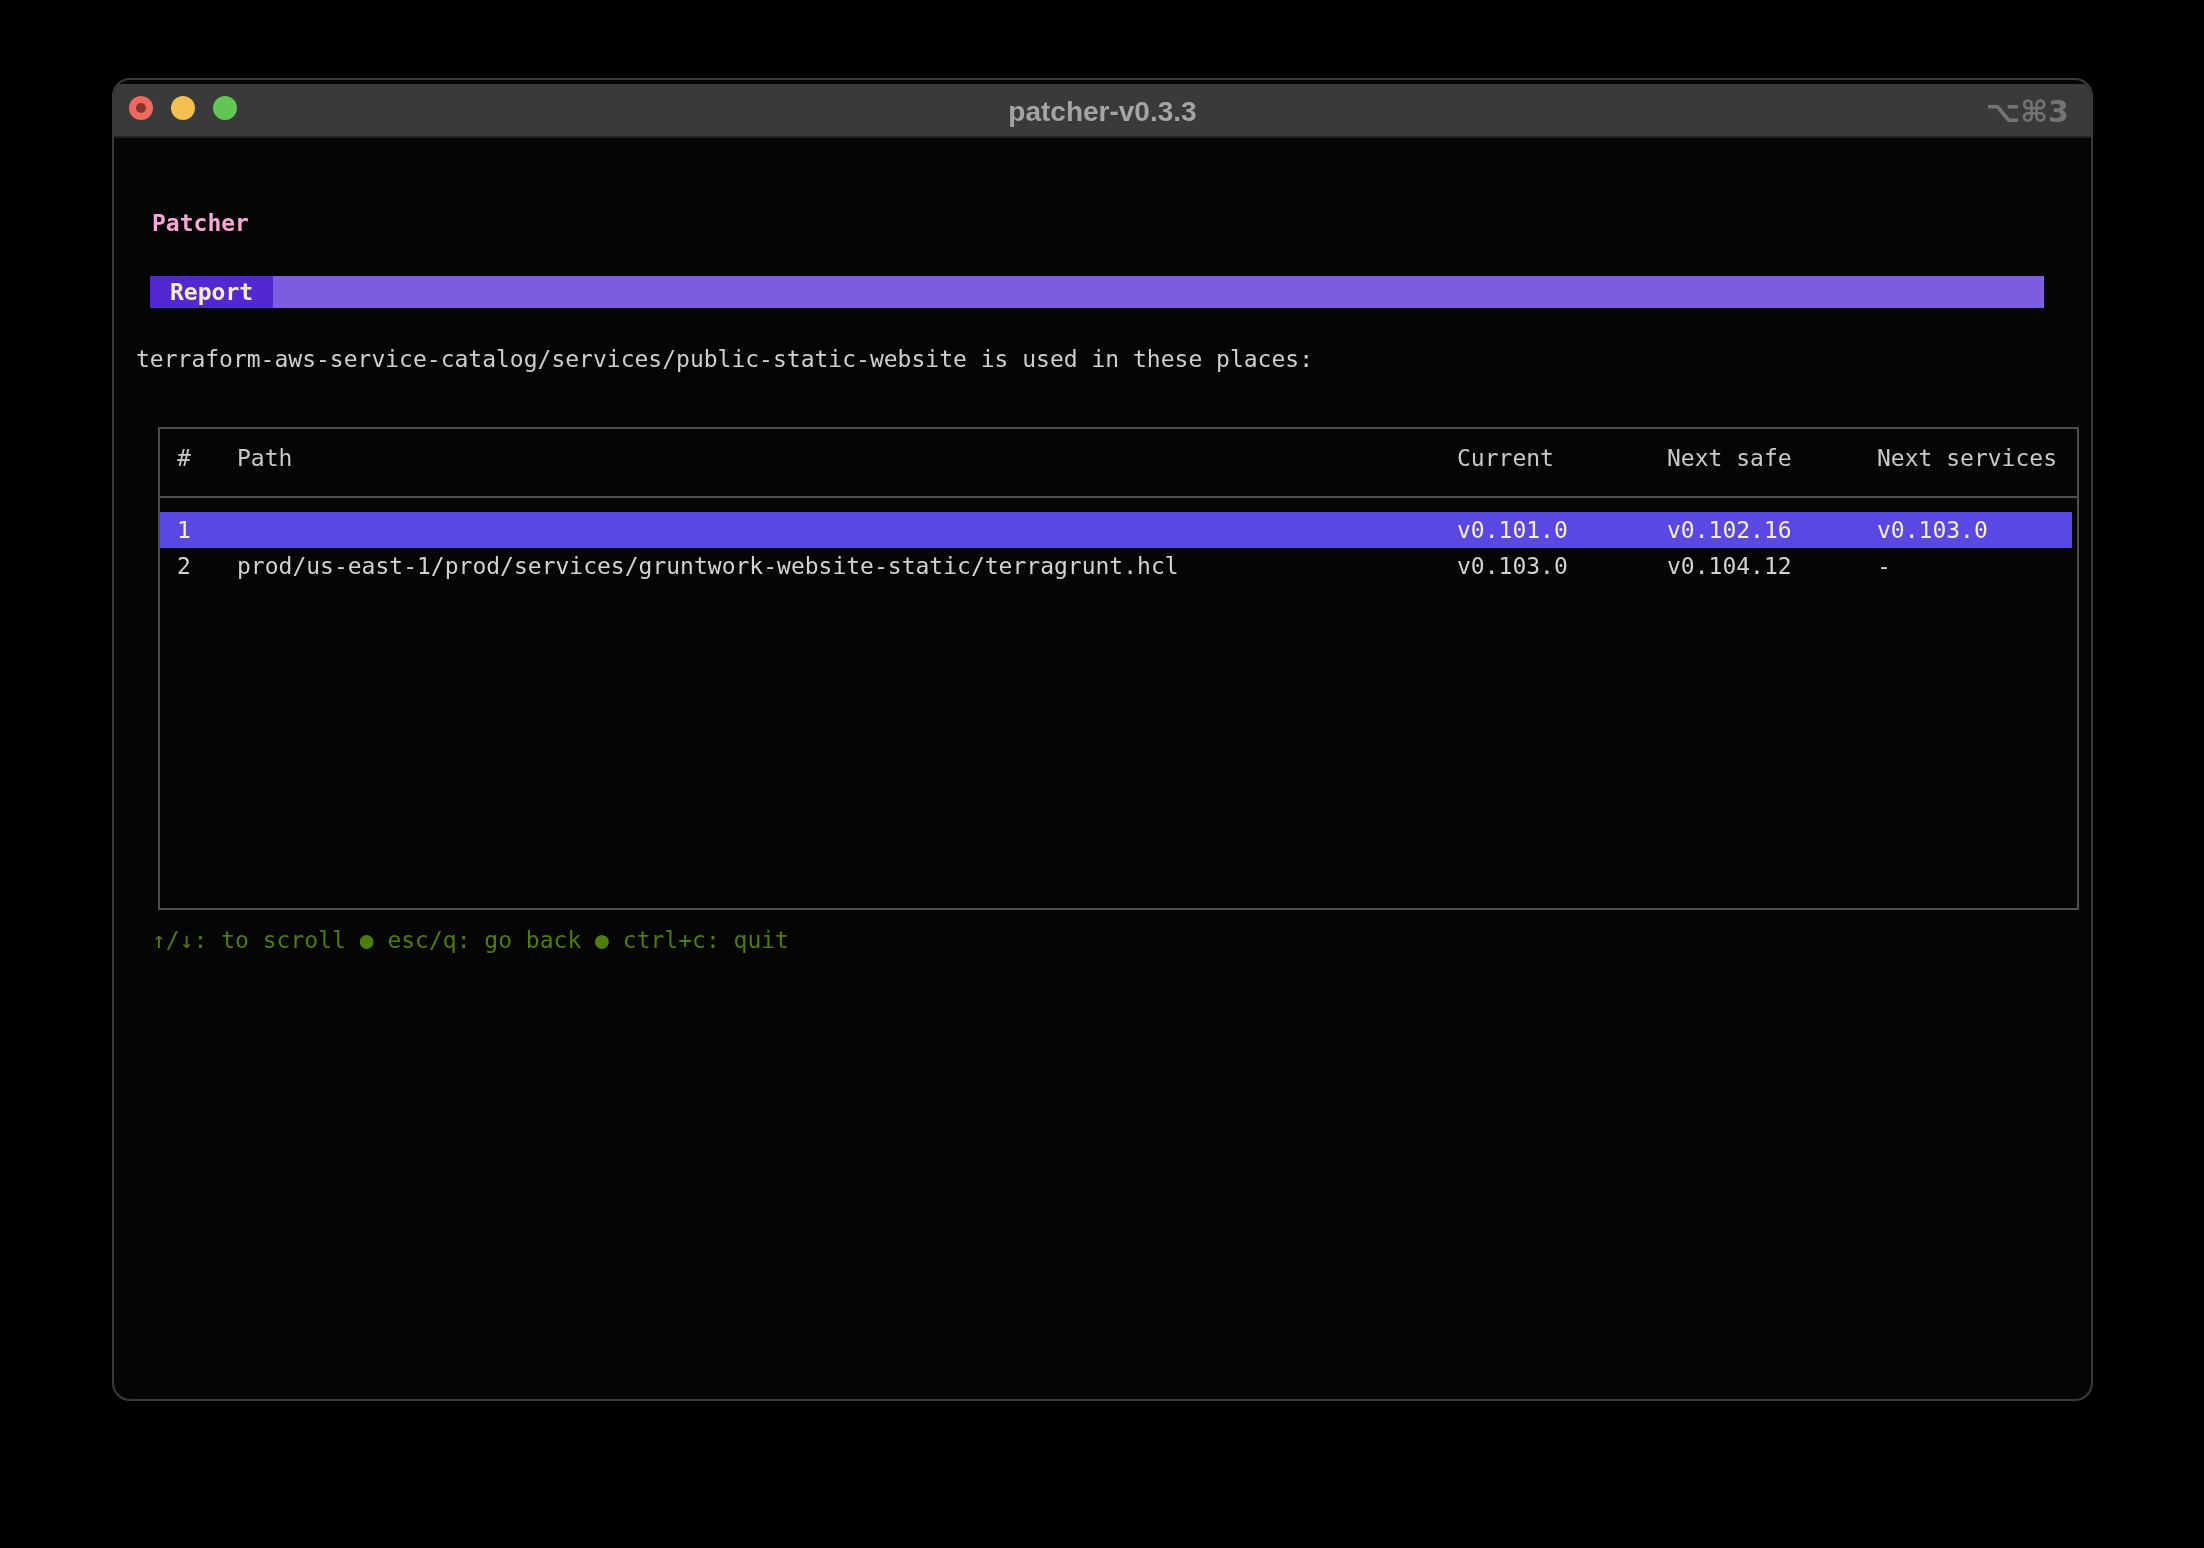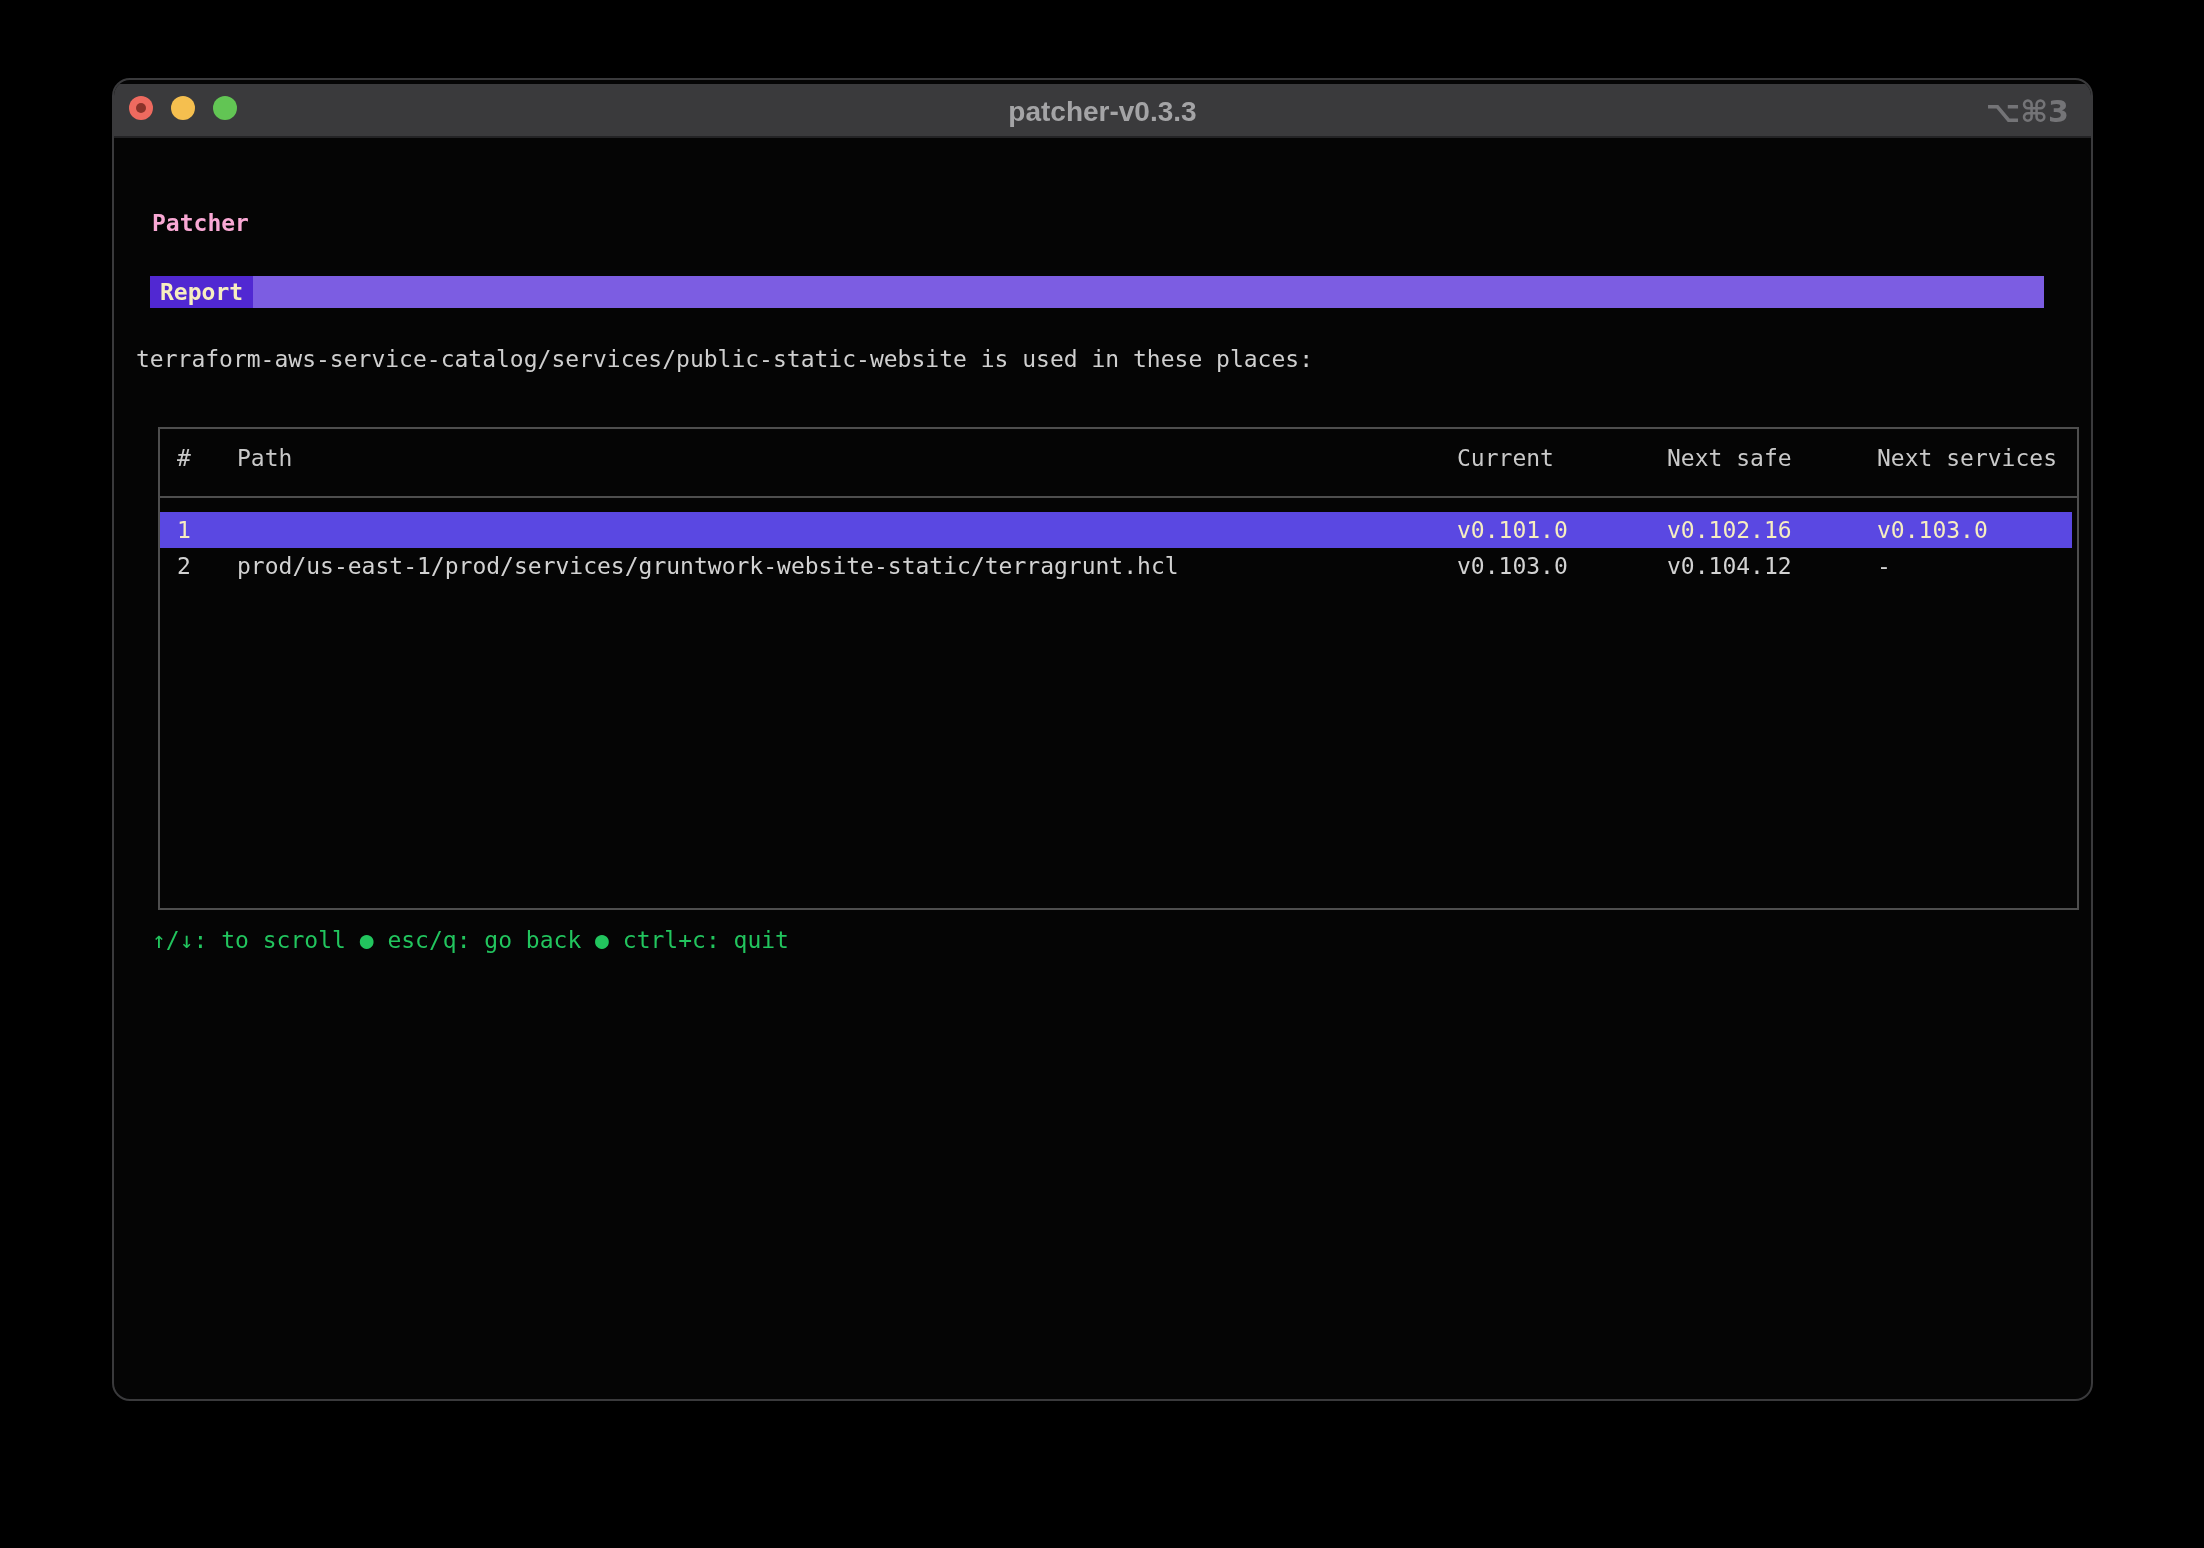--- a/index.html
+++ b/index.html
@@ -43,21 +43,21 @@
   .heading {
     position:absolute; left:38px; top:127px; line-height:32px;
     font-weight:bold; color:#f9a8d4;
   }
 
   .tabbar {
     position:absolute; left:36px; top:196px; width:1894px; height:32px;
     background:var(--tab-bar-bg, #7c5de2); white-space:nowrap;
   }
   .tab {
-    display:inline-block; height:32px; line-height:32px; padding:0 10px;
+    display:inline-block; height:32px; line-height:32px; padding:0 20px;
     background:var(--tab-label-bg, #5128d2);
     color:var(--accent-text, #f7eec0); font-weight:bold;
   }
 
   .intro {
     position:absolute; left:22px; top:263px; line-height:32px; color:#cfcfcf;
     white-space:pre;
   }
 
   .usage-table {
@@ -80,21 +80,21 @@
     border-top:2px solid var(--table-border, #4e4e4e);
   }
   .tbody { position:absolute; left:0; right:5px; top:83px; }
   .t-row { position:relative; height:36px; line-height:36px; color:#d2d2d2; }
   .t-row.selected {
     background:var(--selected-row-bg, #5a48e2);
     color:var(--accent-text, #f7eec0);
   }
 
   .help {
-    position:absolute; left:38px; top:844px; line-height:32px; color:#22c55e;
+    position:absolute; left:38px; top:844px; line-height:32px; color:#4d7c0f;
     white-space:pre;
   }
 </style>
 </head>
 <body>
 
 <div class="page">
   <div class="window">
 
     <div class="titlebar">

